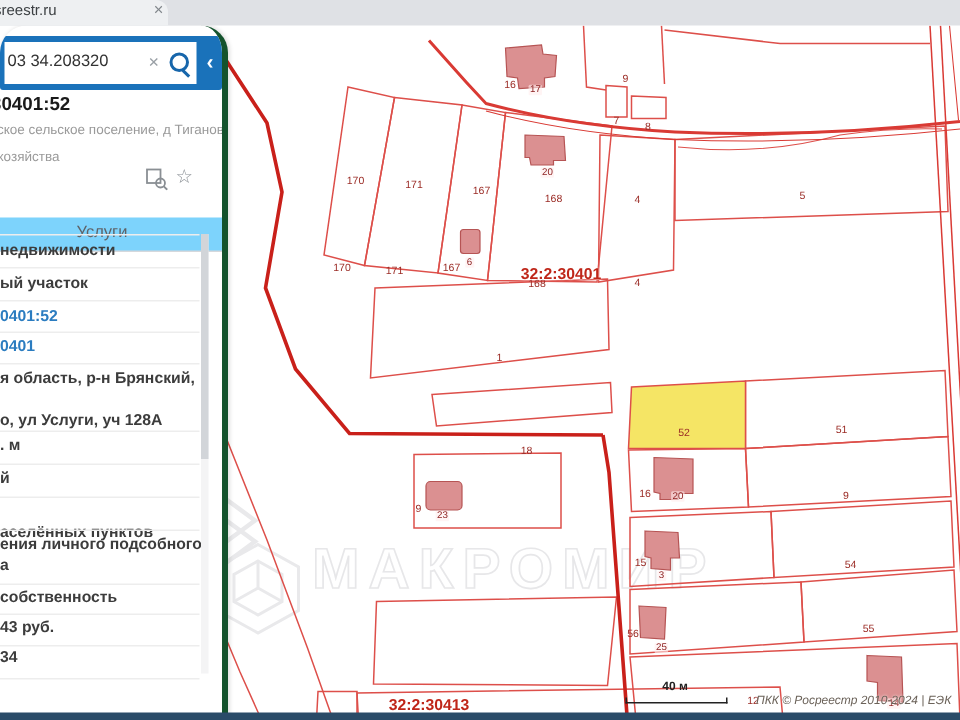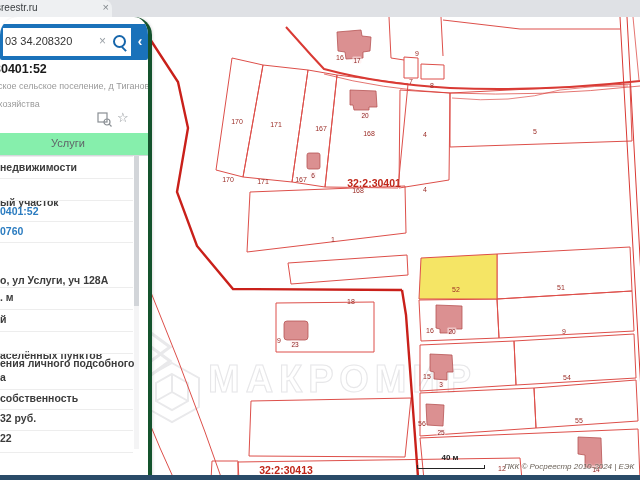--- a/index.html
+++ b/index.html
@@ -25,21 +25,21 @@
   #clear-x{position:absolute;left:96px;top:6px;font-size:12px;color:#9aa0a6;}
   #lens{position:absolute;left:110px;top:7px;width:9px;height:9px;border:2px solid #1766ab;border-radius:50%;}
   #lens:after{content:"";position:absolute;left:8px;top:9px;width:2px;height:6px;background:#1766ab;
               transform:rotate(-45deg);}
   #collapse{position:absolute;right:2px;top:8px;width:12px;height:20px;color:#fff;
             font-size:14px;font-weight:bold;text-align:center;line-height:19px;}
   #sb-heading{position:absolute;left:-6px;top:45px;font-size:12.5px;font-weight:bold;color:#1a1a1a;white-space:nowrap;}
   .sb-sub{position:absolute;left:-2px;font-size:9px;color:#9a9a9a;white-space:nowrap;}
   #sb-icons{position:absolute;left:97px;top:95px;width:36px;height:15px;color:#8a8f94;}
   #star-i{position:absolute;left:20px;top:-2px;font-size:13px;}
-  #tabbar{position:absolute;left:0;top:116px;width:148px;height:22px;background:#86efac;
+  #tabbar{position:absolute;left:0;top:128px;width:148px;height:22px;background:#7dd3fc;
           border-bottom:1px solid #d5d8dc;}
   #tab-services{position:absolute;left:38px;top:4px;width:60px;text-align:center;
                 font-size:11px;color:#5f6368;}
   .sep{position:absolute;left:0;width:133px;height:1px;background:#ededed;}
   .srow{position:absolute;left:0;font-size:10.5px;color:#3c3c3c;white-space:nowrap;font-weight:bold;}
   .blue{color:#2b7cc0;}
   #sb-scroll{position:absolute;left:134px;top:139px;width:5px;height:293px;background:#f4f4f5;}
   #sb-thumb{position:absolute;left:0;top:0;width:5px;height:150px;background:#d2d5d9;}
 
   
@@ -207,42 +207,43 @@
       <span id="star-i">☆</span>
     </div>
 
     <div id="tabbar">
       <div id="tab-services">Услуги</div>
     </div>
 
     <div class="sep" style="top:139px"></div>
     <div class="srow" style="top:144px">недвижимости</div>
     <div class="sep" style="top:161px"></div>
-    <div class="srow" style="top:179px">ый участок</div>
+    <div class="srow" style="top:166px">ый участок</div>
     <div class="sep" style="top:183px"></div>
     <div class="srow blue" style="top:188px">0401:52</div>
     <div class="sep" style="top:204px"></div>
-    <div class="srow blue" style="top:208px">0760</div>
+    <div class="srow blue" style="top:208px">0401</div>
     <div class="sep" style="top:225px"></div>
+    <div class="srow" style="top:229px">я область, р-н Брянский,</div>
     <div class="srow" style="top:257px">о, ул Услуги, уч 128А</div>
     <div class="sep" style="top:270px"></div>
     <div class="srow" style="top:274px">. м</div>
     <div class="sep" style="top:292px"></div>
     <div class="srow" style="top:296px">й</div>
     <div class="sep" style="top:314px"></div>
     <div class="srow" style="top:332px">аселённых пунктов</div>
     <div class="sep" style="top:336px"></div>
     <div class="srow" style="top:340px">ения личного подсобного</div>
     <div class="srow" style="top:354px">а</div>
     <div class="sep" style="top:372px"></div>
     <div class="srow" style="top:375px">собственность</div>
     <div class="sep" style="top:392px"></div>
-    <div class="srow" style="top:395px">32 руб.</div>
+    <div class="srow" style="top:395px">43 руб.</div>
     <div class="sep" style="top:413px"></div>
-    <div class="srow" style="top:415px">22</div>
+    <div class="srow" style="top:415px">34</div>
     <div class="sep" style="top:435px"></div>
 
     <div id="sb-scroll">
       <div id="sb-thumb"></div>
     </div>
   </div>
 
   <div id="topbar">
     <div id="tab">
       <div id="tab-title">sreestr.ru</div>

